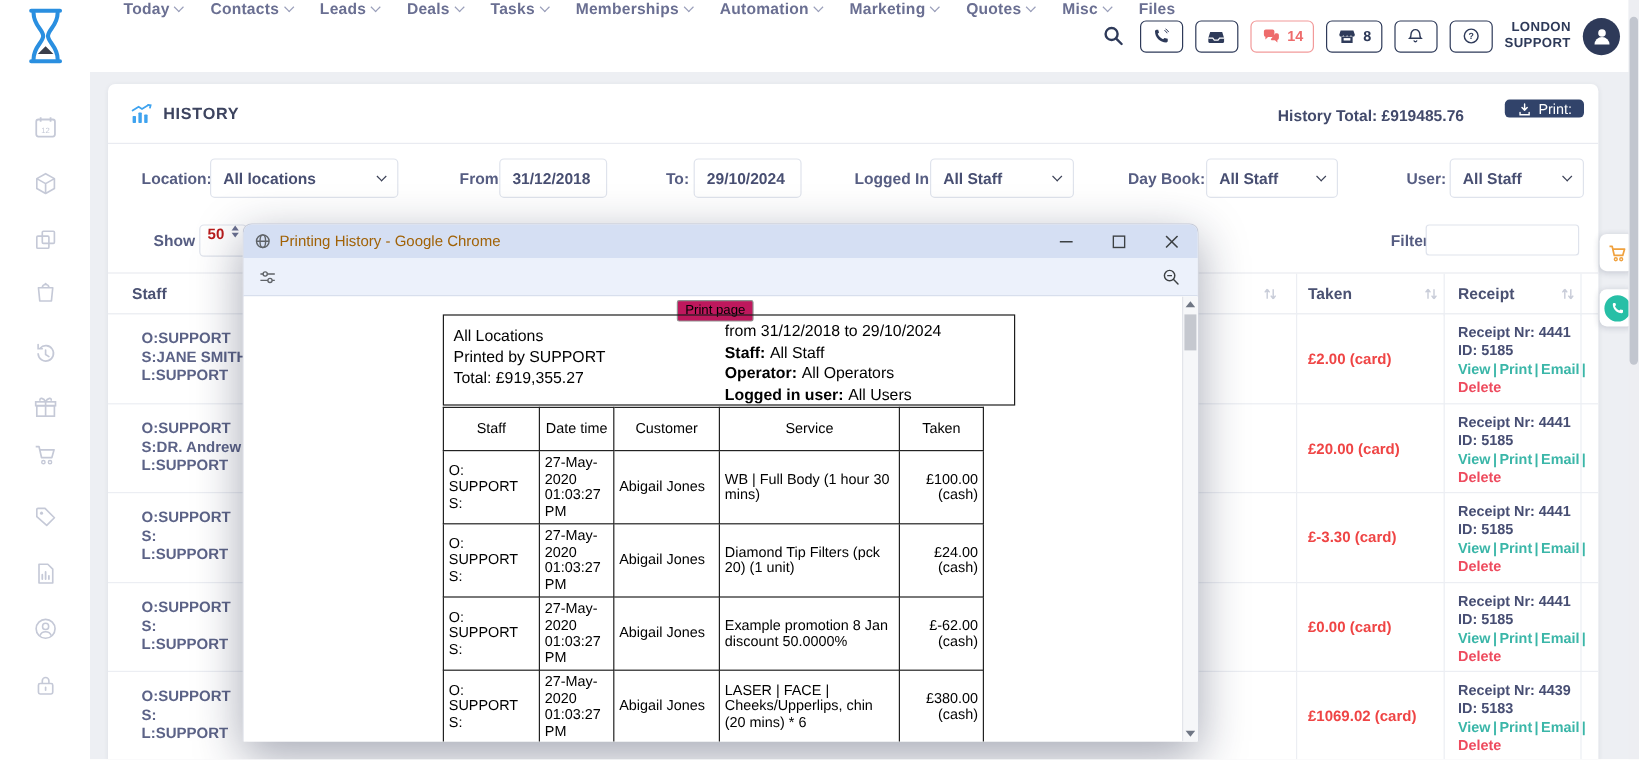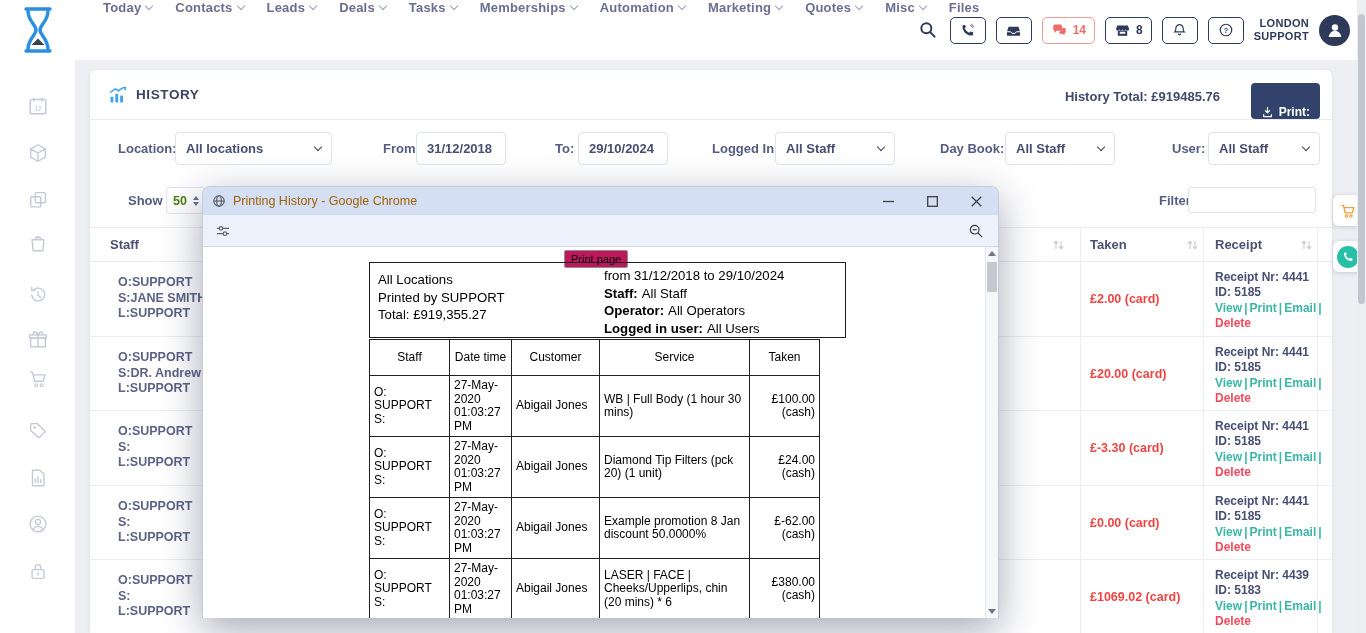--- a/index.html
+++ b/index.html
@@ -33,39 +33,39 @@
   .side-item{position:absolute;left:27px;width:22px;height:22px;cursor:pointer;}
 
   
   .main-bg{position:absolute;left:75px;top:60px;right:0;bottom:0;background:#edeff3;}
   .card{position:absolute;left:90px;top:70px;width:1242px;height:563px;background:#fff;
         border-radius:6px 6px 0 0;box-shadow:0 1px 4px rgba(40,50,80,.08);z-index:6;overflow:hidden;}
   .card-header{position:absolute;left:0;top:0;width:100%;height:50px;border-bottom:1px solid #e9ebf1;}
   .hist-ic{position:absolute;left:18px;top:15px;width:20px;height:20px;}
   .page-title{position:absolute;left:46px;top:17px;font-size:13.5px;font-weight:700;color:#3d445f;letter-spacing:.6px;}
   .hist-total{position:absolute;right:112px;top:19px;font-size:13px;font-weight:700;color:#424a6b;}
-  .print-btn{position:absolute;right:12px;top:13px;height:36px;padding:0 10px;background:#31436a;border:none;
-             border-radius:4px;color:#fff;font-size:12px;font-weight:700;display:flex;align-items:flex-end;gap:5px;
+  .print-btn{position:absolute;right:12px;top:13px;height:15px;padding:0 10px;background:#31436a;border:none;
+             border-radius:4px;color:#fff;font-size:12px;font-weight:400;display:flex;align-items:flex-end;gap:5px;
              cursor:pointer;font-family:"Liberation Sans",sans-serif;}
 
   
   .filters{position:absolute;left:0;top:62px;width:100%;height:34px;}
   .flabel{position:absolute;top:9px;font-size:13px;font-weight:700;color:#565d82;}
   .fselect,.finput{position:absolute;top:0;height:33px;background:#fff;border:1px solid #dfe3ec;border-radius:4px;
            display:flex;align-items:center;padding:0 10px;font-size:13px;font-weight:600;color:#474e71;cursor:pointer;}
   .fselect{justify-content:space-between;}
   .fselect .chev{border-color:#3c4257;}
   .finput{cursor:text;}
 
   
   .show-row{position:absolute;left:0;top:116px;width:100%;height:30px;}
   .show-lbl{position:absolute;left:38px;top:7px;font-size:13px;font-weight:700;color:#565d82;}
   .show-select{position:absolute;left:76px;top:1px;width:40px;height:27px;border:1px solid #dfe3ec;border-radius:4px;
-               display:flex;align-items:center;justify-content:space-between;padding:0 6px;font-size:12.5px;
-               font-weight:700;color:#4d7c0f;cursor:pointer;}
+               display:flex;align-items:flex-start;justify-content:space-between;padding:0 6px;font-size:12.5px;
+               font-weight:700;color:#b91c1c;cursor:pointer;}
   .stepper{display:flex;flex-direction:column;gap:2px;}
   .stepper i{width:0;height:0;border-left:3.5px solid transparent;border-right:3.5px solid transparent;}
   .stepper .up{border-bottom:4px solid #6a7090;}
   .stepper .dn{border-top:4px solid #6a7090;}
   .filter-lbl{position:absolute;left:1069px;top:7px;font-size:13px;font-weight:600;color:#565d82;}
   .filter-input{position:absolute;left:1098px;top:1px;width:128px;height:26px;border:1px solid #dfe3ec;
                 border-radius:3px;background:#fff;outline:none;padding:0 8px;font-family:"Liberation Sans",sans-serif;}
 
   
   .thead{position:absolute;left:0;top:157px;width:100%;height:35px;border-top:1px solid #e9ebf0;

